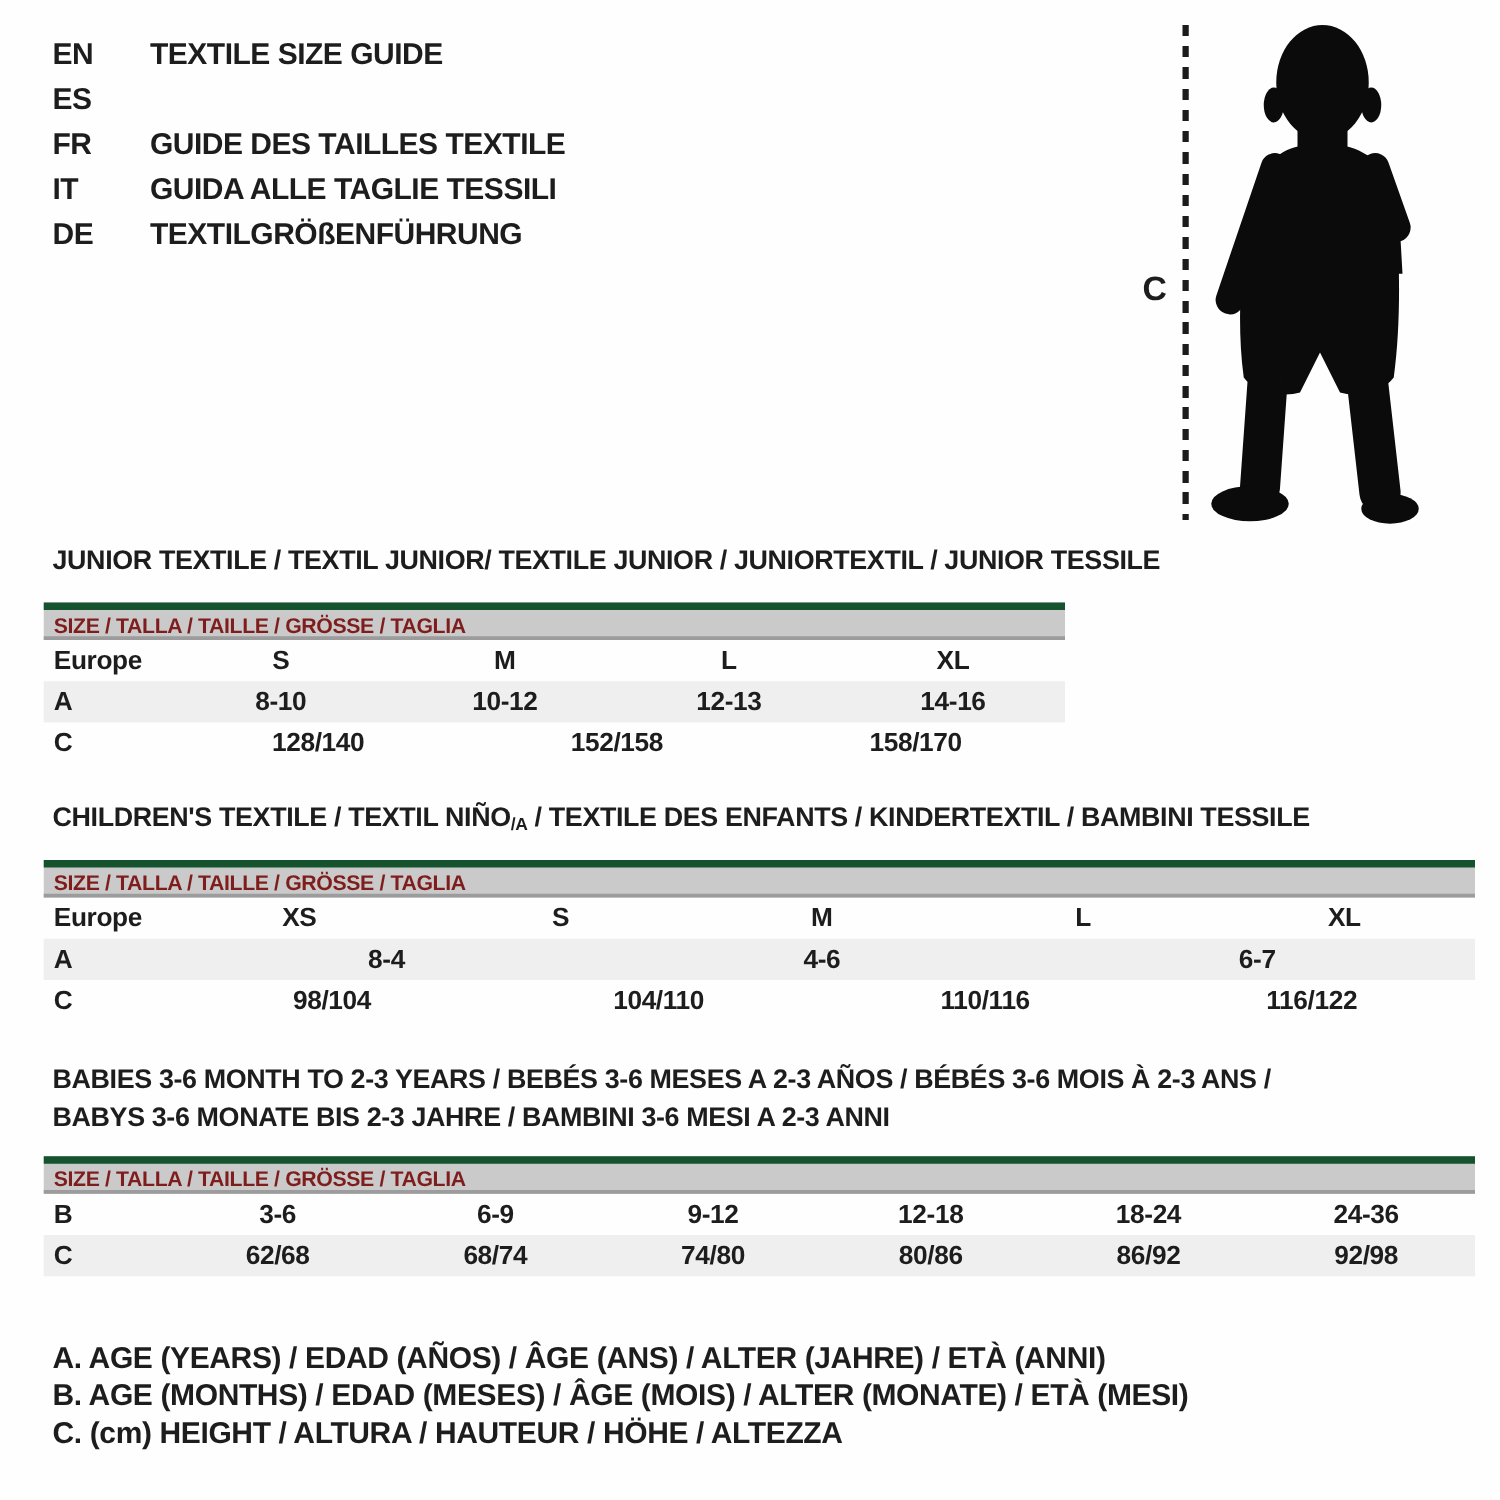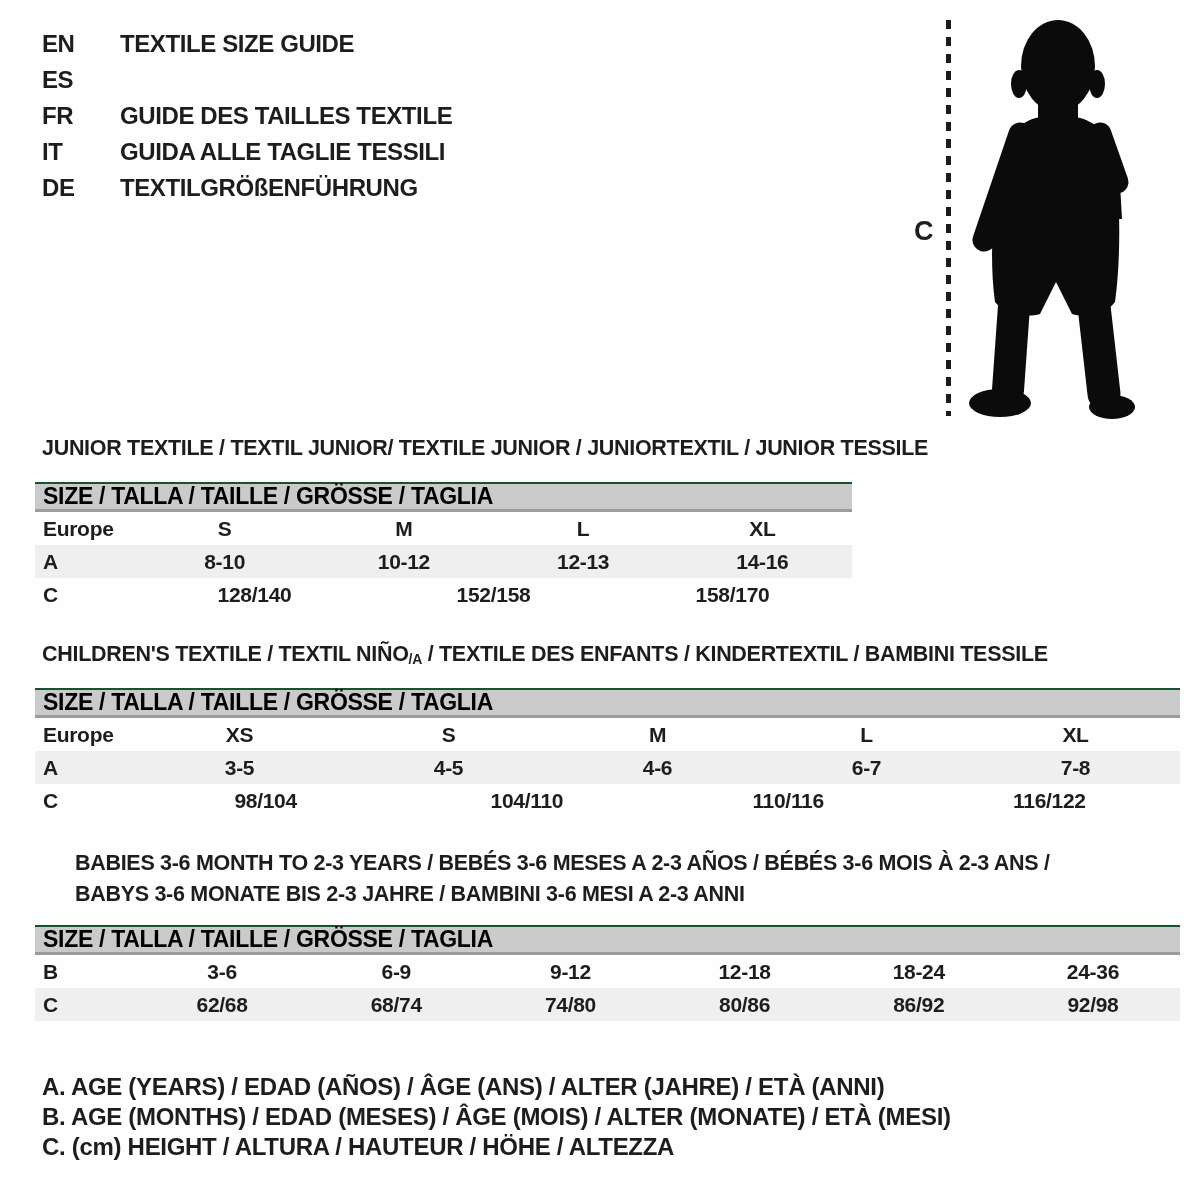--- a/index.html
+++ b/index.html
@@ -24,36 +24,36 @@
     position:absolute; left:946px; top:20px; width:5px; height:396px;
     background:repeating-linear-gradient(to bottom,#1b1b1b 0 9px,transparent 9px 17px);
   }
   .measure-label { position:absolute; left:914px; top:216px; font-size:27px; }
   .baby-svg { position:absolute; left:968px; top:14px; }
 
   
   .section-title { position:absolute; left:42px; font-size:21.5px; line-height:24px; letter-spacing:-0.3px; white-space:nowrap; }
   #junior-title   { top:436px; }
   #children-title { top:642px; }
-  #babies-title   { top:848px; line-height:31px;margin-left:33px; }
+  #babies-title   { top:848px; line-height:31px; }
   .sub-small { font-size:14px; position:relative; top:3px; }
 
   
   .size-table { position:absolute; left:35px; }
   #junior-table   { top:482px; width:817px; }
   #children-table { top:688px; width:1145px; }
   #babies-table   { top:925px; width:1145px; }
 
   .size-bar {
     box-sizing:border-box; height:30px;
     background:#cacaca;
-    border-top:2px solid #14532d;
+    border-top:6px solid #14532d;
     border-bottom:3px solid #9c9c9c;
-    font-size:23px; line-height:25px; padding-left:8px;
-    color:#000000; letter-spacing:-0.3px;
+    font-size:17px; line-height:25px; padding-left:8px;
+    color:#7f1d1d; letter-spacing:-0.3px;
   }
   .t-row { display:flex; height:33px; line-height:33px; font-size:21px; letter-spacing:-0.3px;justify-content:space-between; }
   .t-row.shaded { background:#efefef; }
   .t-label { flex:0 0 100px; width:100px; padding-left:8px; box-sizing:border-box; text-align:left; }
   .t-cell { flex:1; text-align:center; }
 
   
   .footnotes { position:absolute; left:42px; top:1072px; }
   .footnote { font-size:24px; line-height:30px; letter-spacing:-0.3px; white-space:nowrap; }
 </style>
@@ -141,25 +141,23 @@
     <div class="t-row">
       <div class="t-label">Europe</div>
       <div class="t-cell">XS</div>
       <div class="t-cell">S</div>
       <div class="t-cell">M</div>
       <div class="t-cell">L</div>
       <div class="t-cell">XL</div>
     </div>
     <div class="t-row shaded">
       <div class="t-label">A</div>
-      <div class="t-cell">3-5</div>
-      <div class="t-cell">4-5</div>
+      <div class="t-cell">8-4</div>
       <div class="t-cell">4-6</div>
       <div class="t-cell">6-7</div>
-      <div class="t-cell">7-8</div>
     </div>
     <div class="t-row">
       <div class="t-label">C</div>
       <div class="t-cell">98/104</div>
       <div class="t-cell">104/110</div>
       <div class="t-cell">110/116</div>
       <div class="t-cell">116/122</div>
     </div>
   </div>
 

